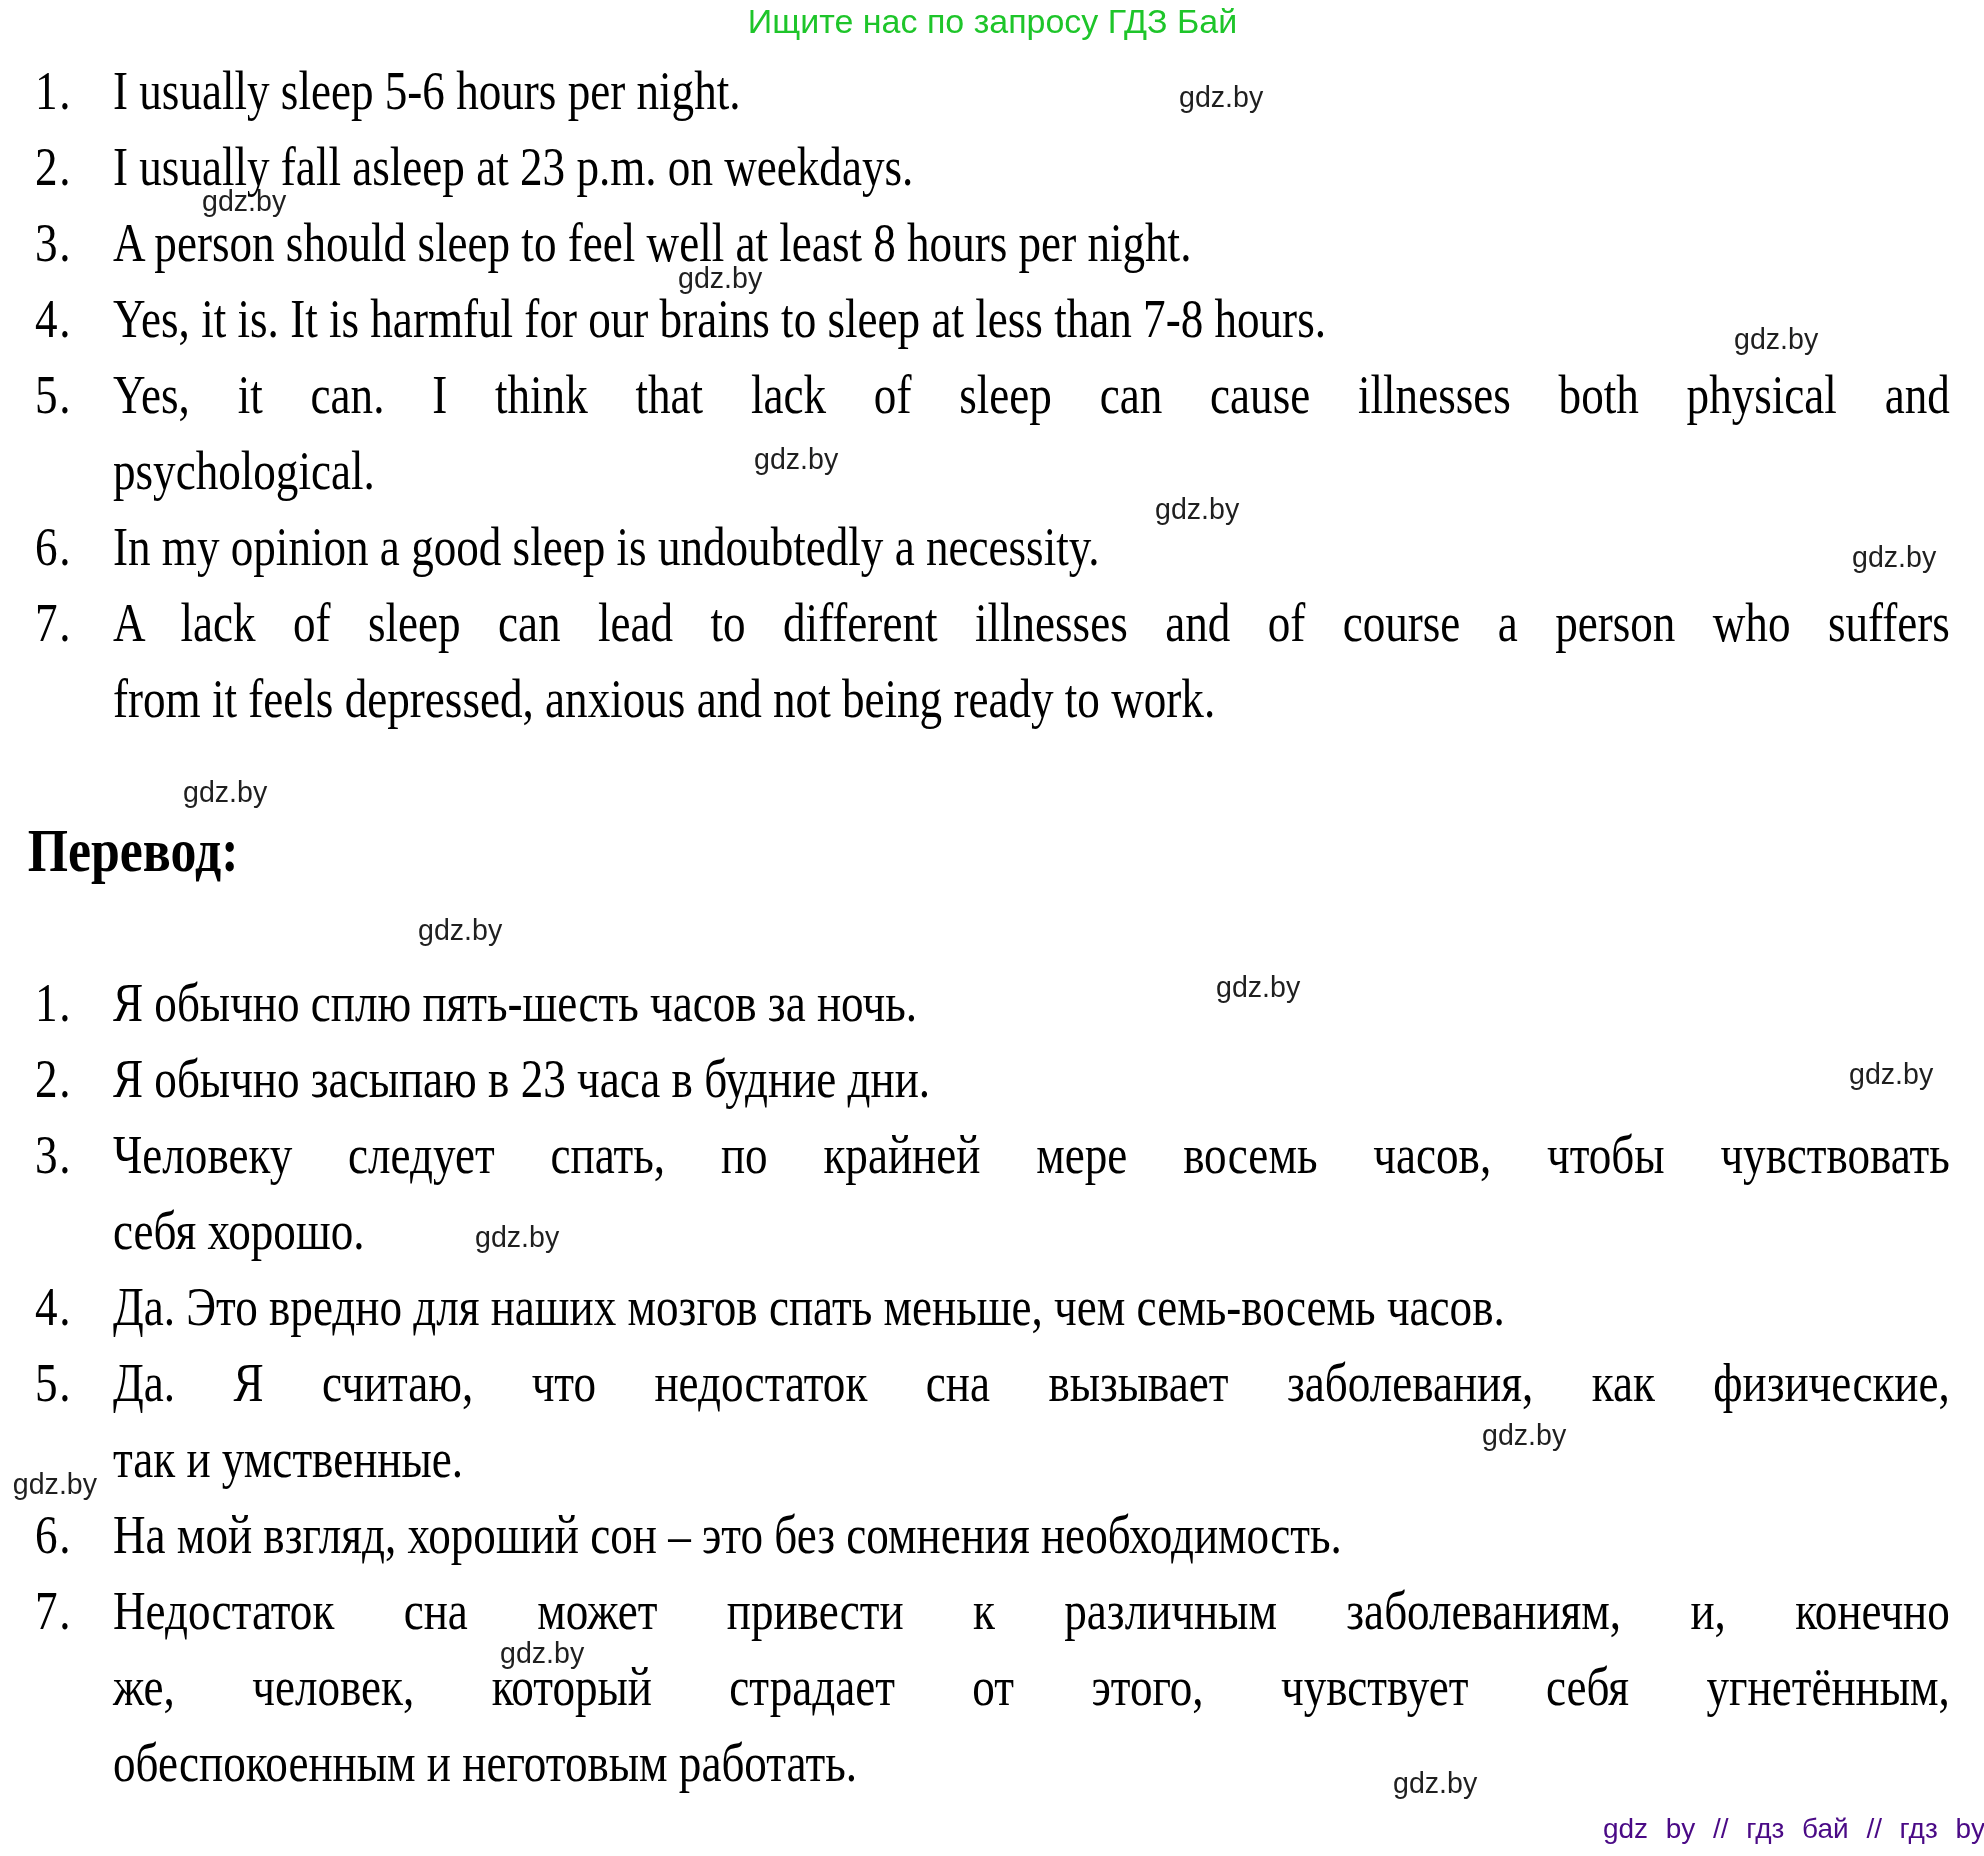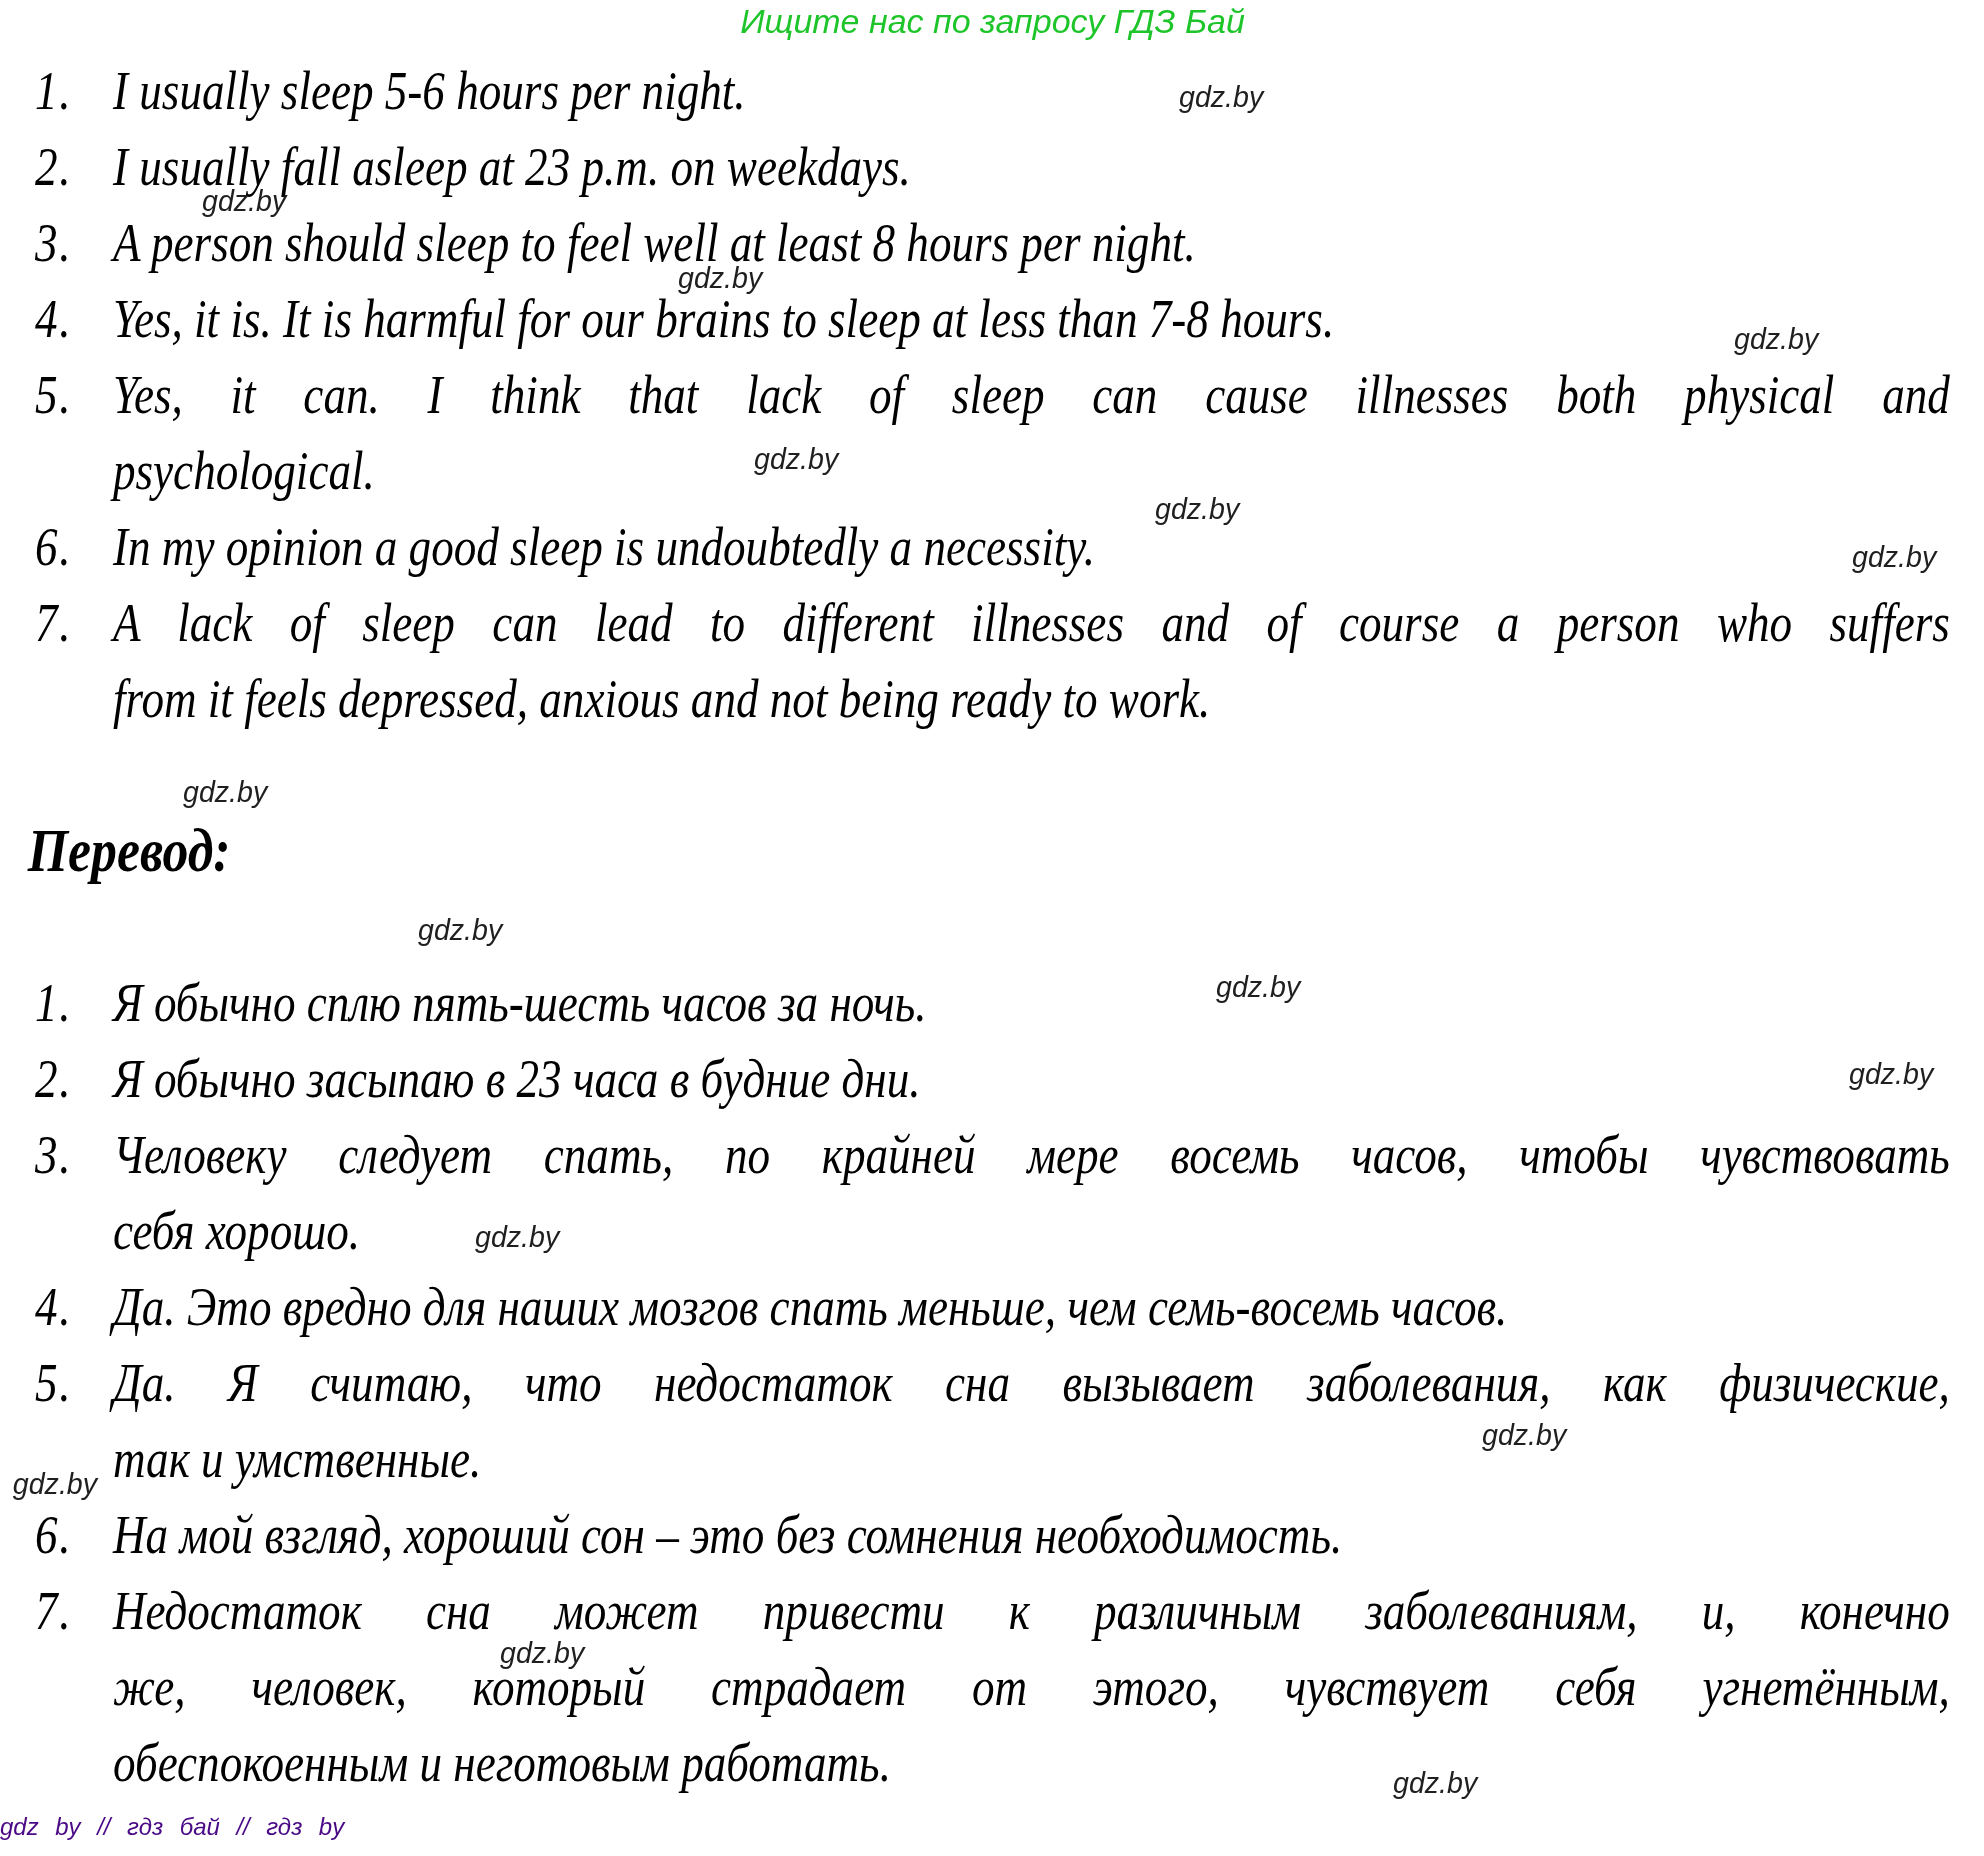--- a/index.html
+++ b/index.html
@@ -4,21 +4,20 @@
 <style>
   html, body { margin: 0; padding: 0; background: #ffffff; }
   .page {
     position: relative;
     width: 1985px;
     height: 1855px;
     background: #ffffff;
     overflow: hidden;
     font-family: "Liberation Serif", "DejaVu Serif", serif;
     color: #000000;
-    font-style: italic;
   }
   .promo {
     position: absolute;
     top: 0; left: 0;
     width: 100%;
     text-align: center;
     font-family: "Liberation Sans", "DejaVu Sans", sans-serif;
     font-size: 34px;
     line-height: 43px;
     color: #1ec52a;
@@ -58,23 +57,23 @@
     font-size: 28.6px;
     line-height: 28.6px;
     color: #1f1f1f;
     white-space: nowrap;
     text-align: center;
   }
   .footer {
     position: absolute;
     top: 1813px; left: 0;
     width: 100%;
-    text-align: left;
+    text-align: right;
     font-family: "Liberation Sans", "DejaVu Sans", sans-serif;
-    font-size: 24px;
+    font-size: 28px;
     color: #4a0a86;
     word-spacing: 9.9px;
   }
 </style>
 </head>
 <body>
 
 <div class="page">
 
   <div class="promo">Ищите нас по запросу ГДЗ Бай</div>

